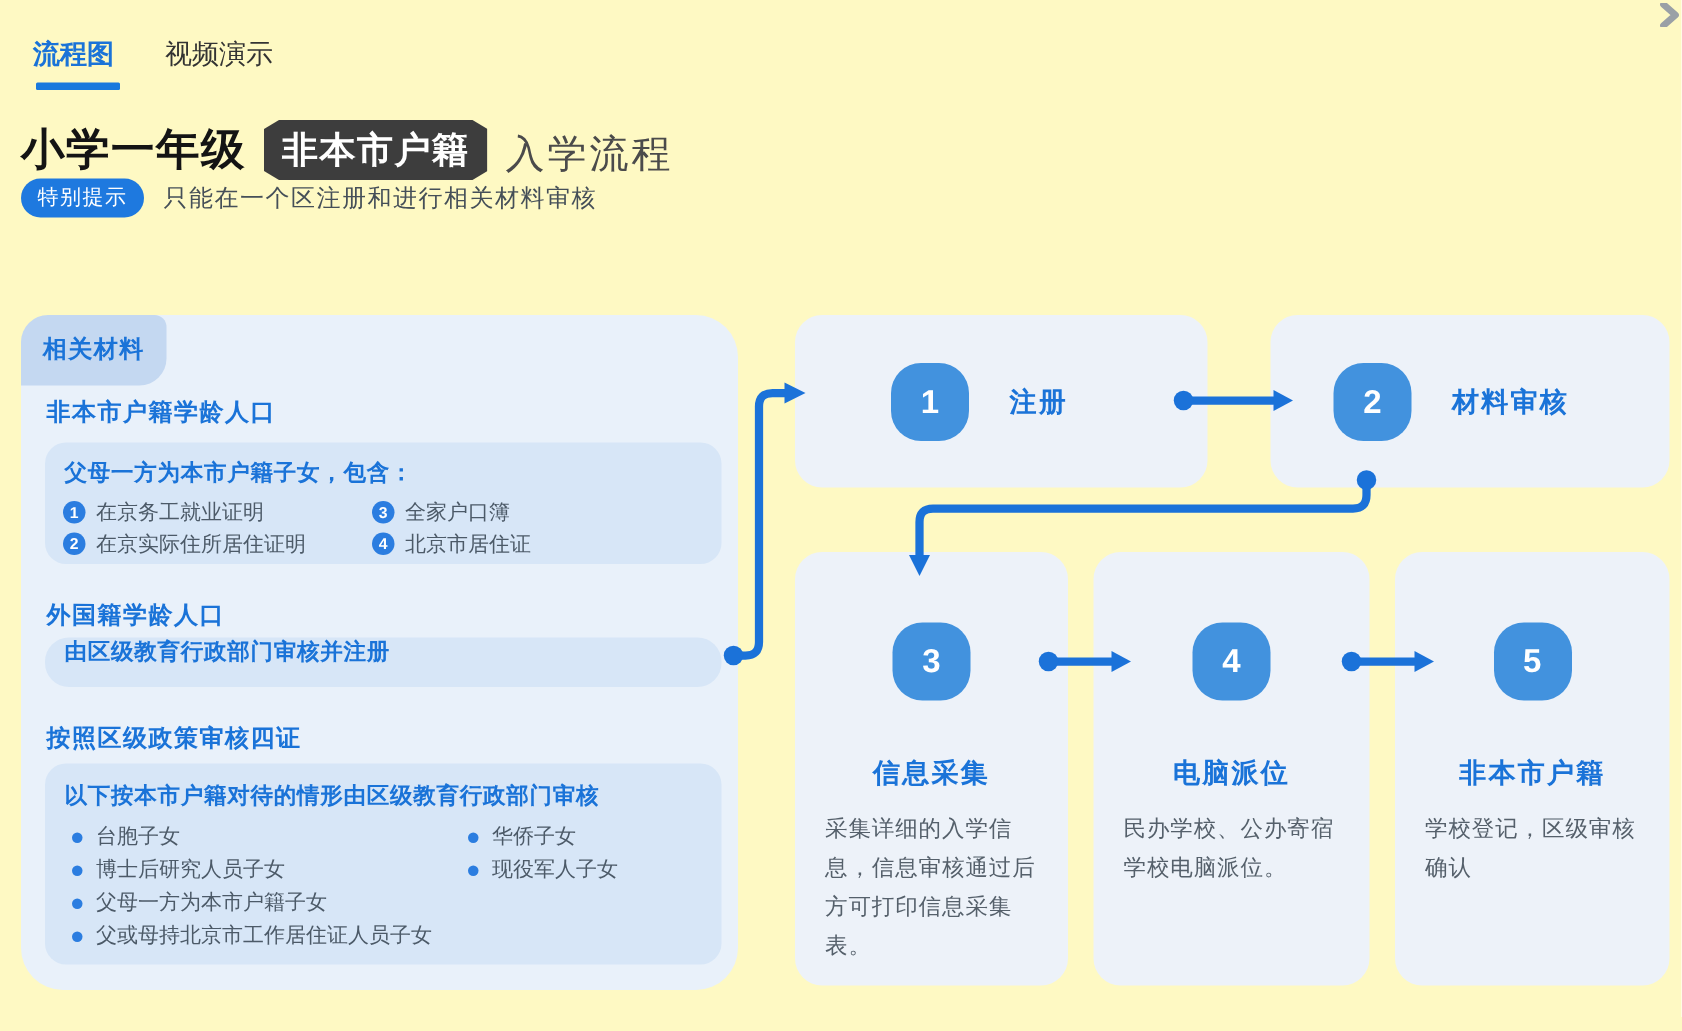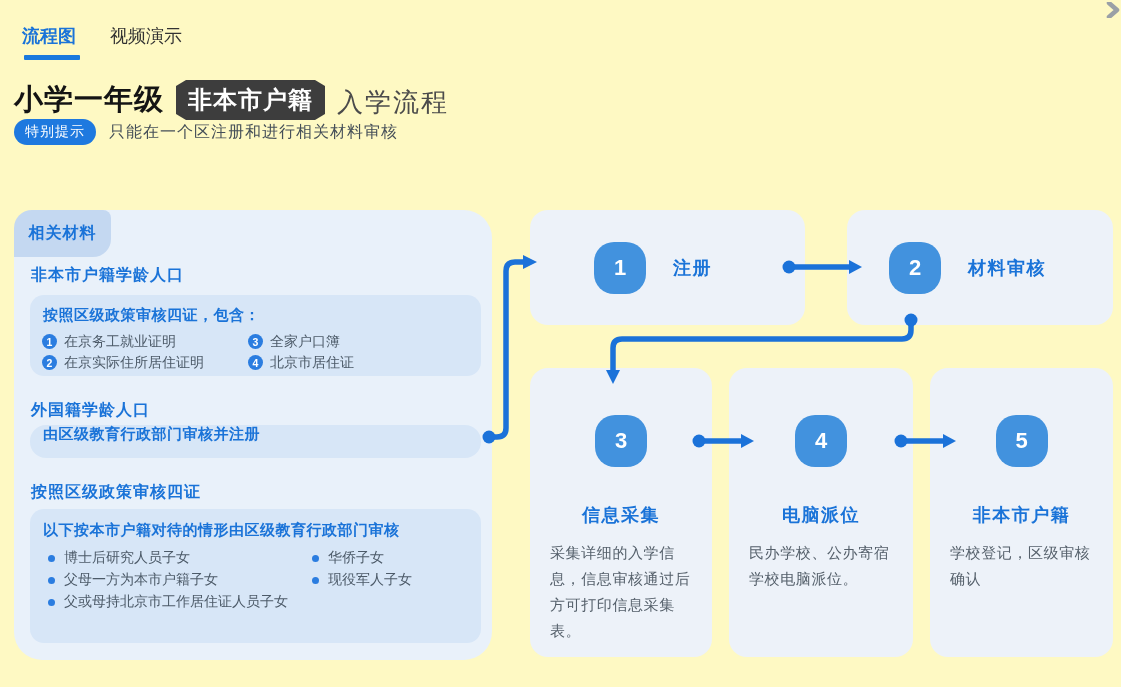--- a/index.html
+++ b/index.html
@@ -105,21 +105,21 @@
   <div class="tip-row">
     <span class="tip-badge">特别提示</span>
     <span class="tip-text">只能在一个区注册和进行相关材料审核</span>
   </div>
 
   <div class="panel">
     <div class="panel-tag">相关材料</div>
 
     <div class="p-head p-head1">非本市户籍学龄人口</div>
     <div class="p-box p-box1">
-      <div class="box-title">按照区级政策审核四证，包含：</div>
+      <div class="box-title">父母一方为本市户籍子女，包含：</div>
       <div class="cols num-cols">
         <div class="num-col1">
           <div class="num-item">
             <span class="num-circle">1</span>
             <span>在京务工就业证明</span>
           </div>
           <div class="num-item">
             <span class="num-circle">2</span>
             <span>在京实际住所居住证明</span>
           </div>
@@ -140,20 +140,24 @@
     <div class="p-head p-head2">外国籍学龄人口</div>
     <div class="p-box p-box2">
       <div class="box-title">由区级教育行政部门审核并注册</div>
     </div>
 
     <div class="p-head p-head3">按照区级政策审核四证</div>
     <div class="p-box p-box3">
       <div class="box-title">以下按本市户籍对待的情形由区级教育行政部门审核</div>
       <div class="cols bullet-cols">
         <div class="bullet-col1">
+          <div class="bullet-item">
+            <span class="bullet-dot"></span>
+            <span>台胞子女</span>
+          </div>
           <div class="bullet-item">
             <span class="bullet-dot"></span>
             <span>博士后研究人员子女</span>
           </div>
           <div class="bullet-item">
             <span class="bullet-dot"></span>
             <span>父母一方为本市户籍子女</span>
           </div>
           <div class="bullet-item">
             <span class="bullet-dot"></span>

